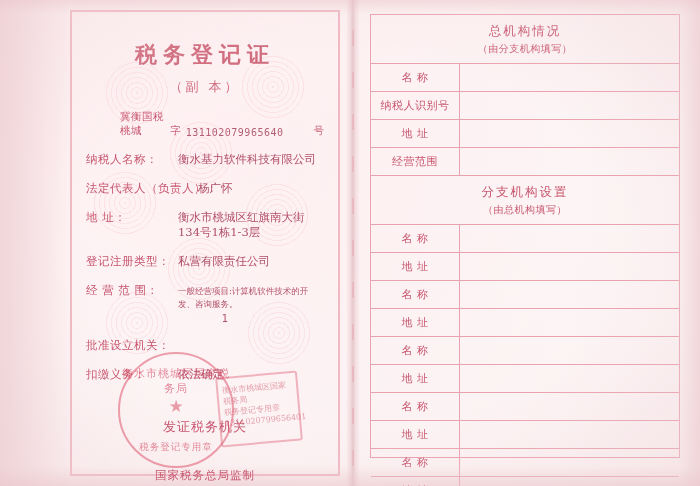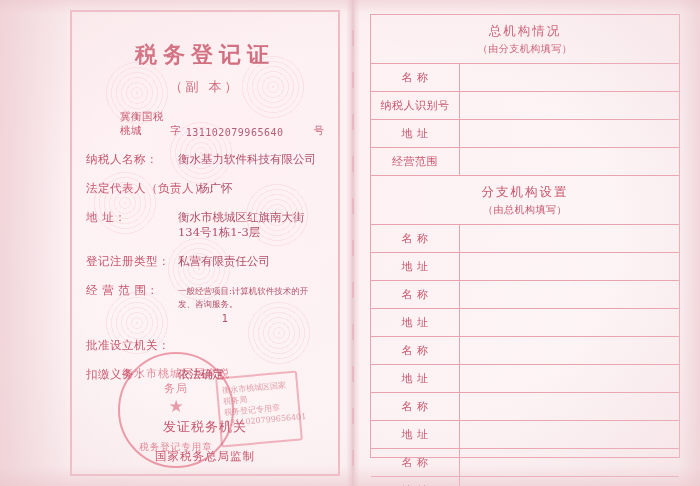--- a/index.html
+++ b/index.html
@@ -152,21 +152,21 @@
     font-size: 13px;
     letter-spacing: 1px;
     margin-top: 36px;
   }
   .date-line {
     margin-top: 14px;
     font-size: 12px;
     letter-spacing: 4px;
   }
   .supervisor-line {
-    margin-top: 13px;
+    margin-top: 32px;
     font-size: 11.5px;
     letter-spacing: 1px;
   }
   
   .seal {
     position: absolute;
     border: 2.5px solid rgba(223, 86, 110, 0.55);
     border-radius: 50%;
     color: rgba(211, 70, 96, 0.62);
     font-family: "DejaVu Serif", "Liberation Serif", serif;

